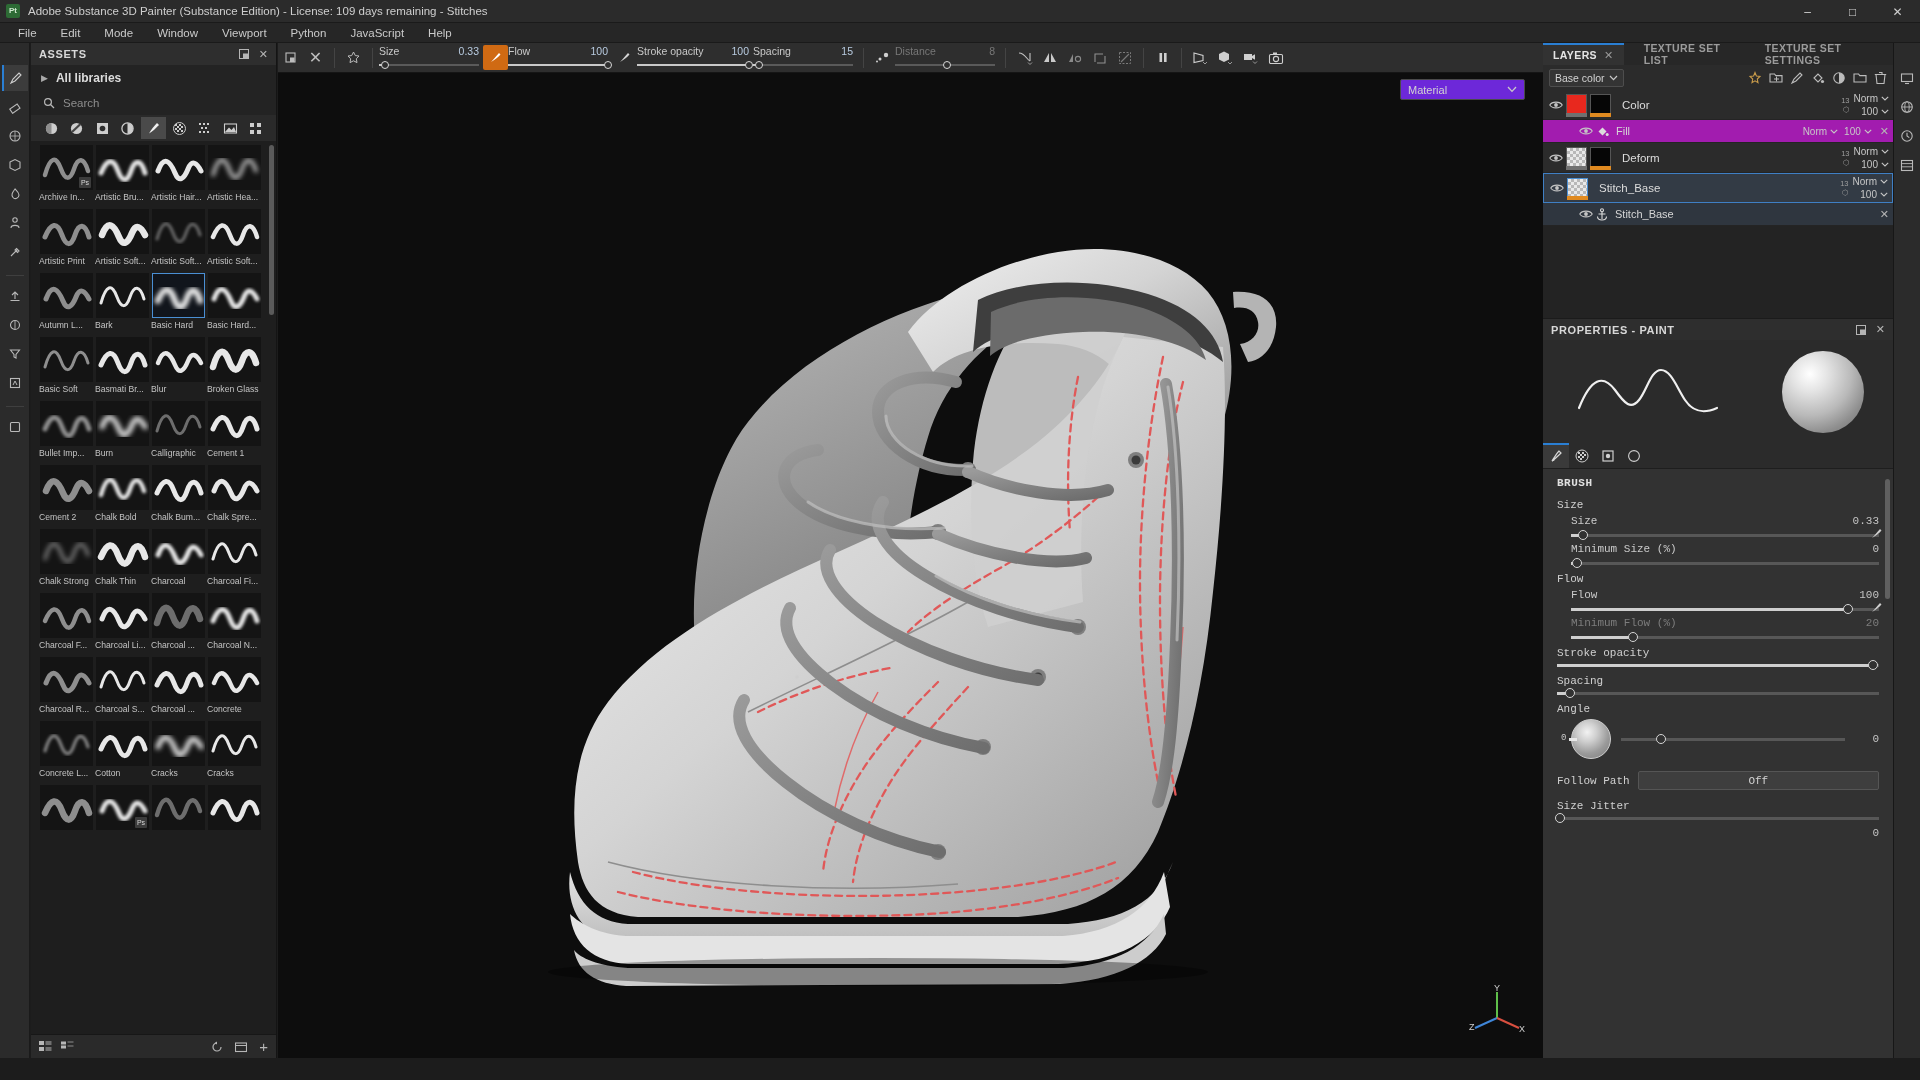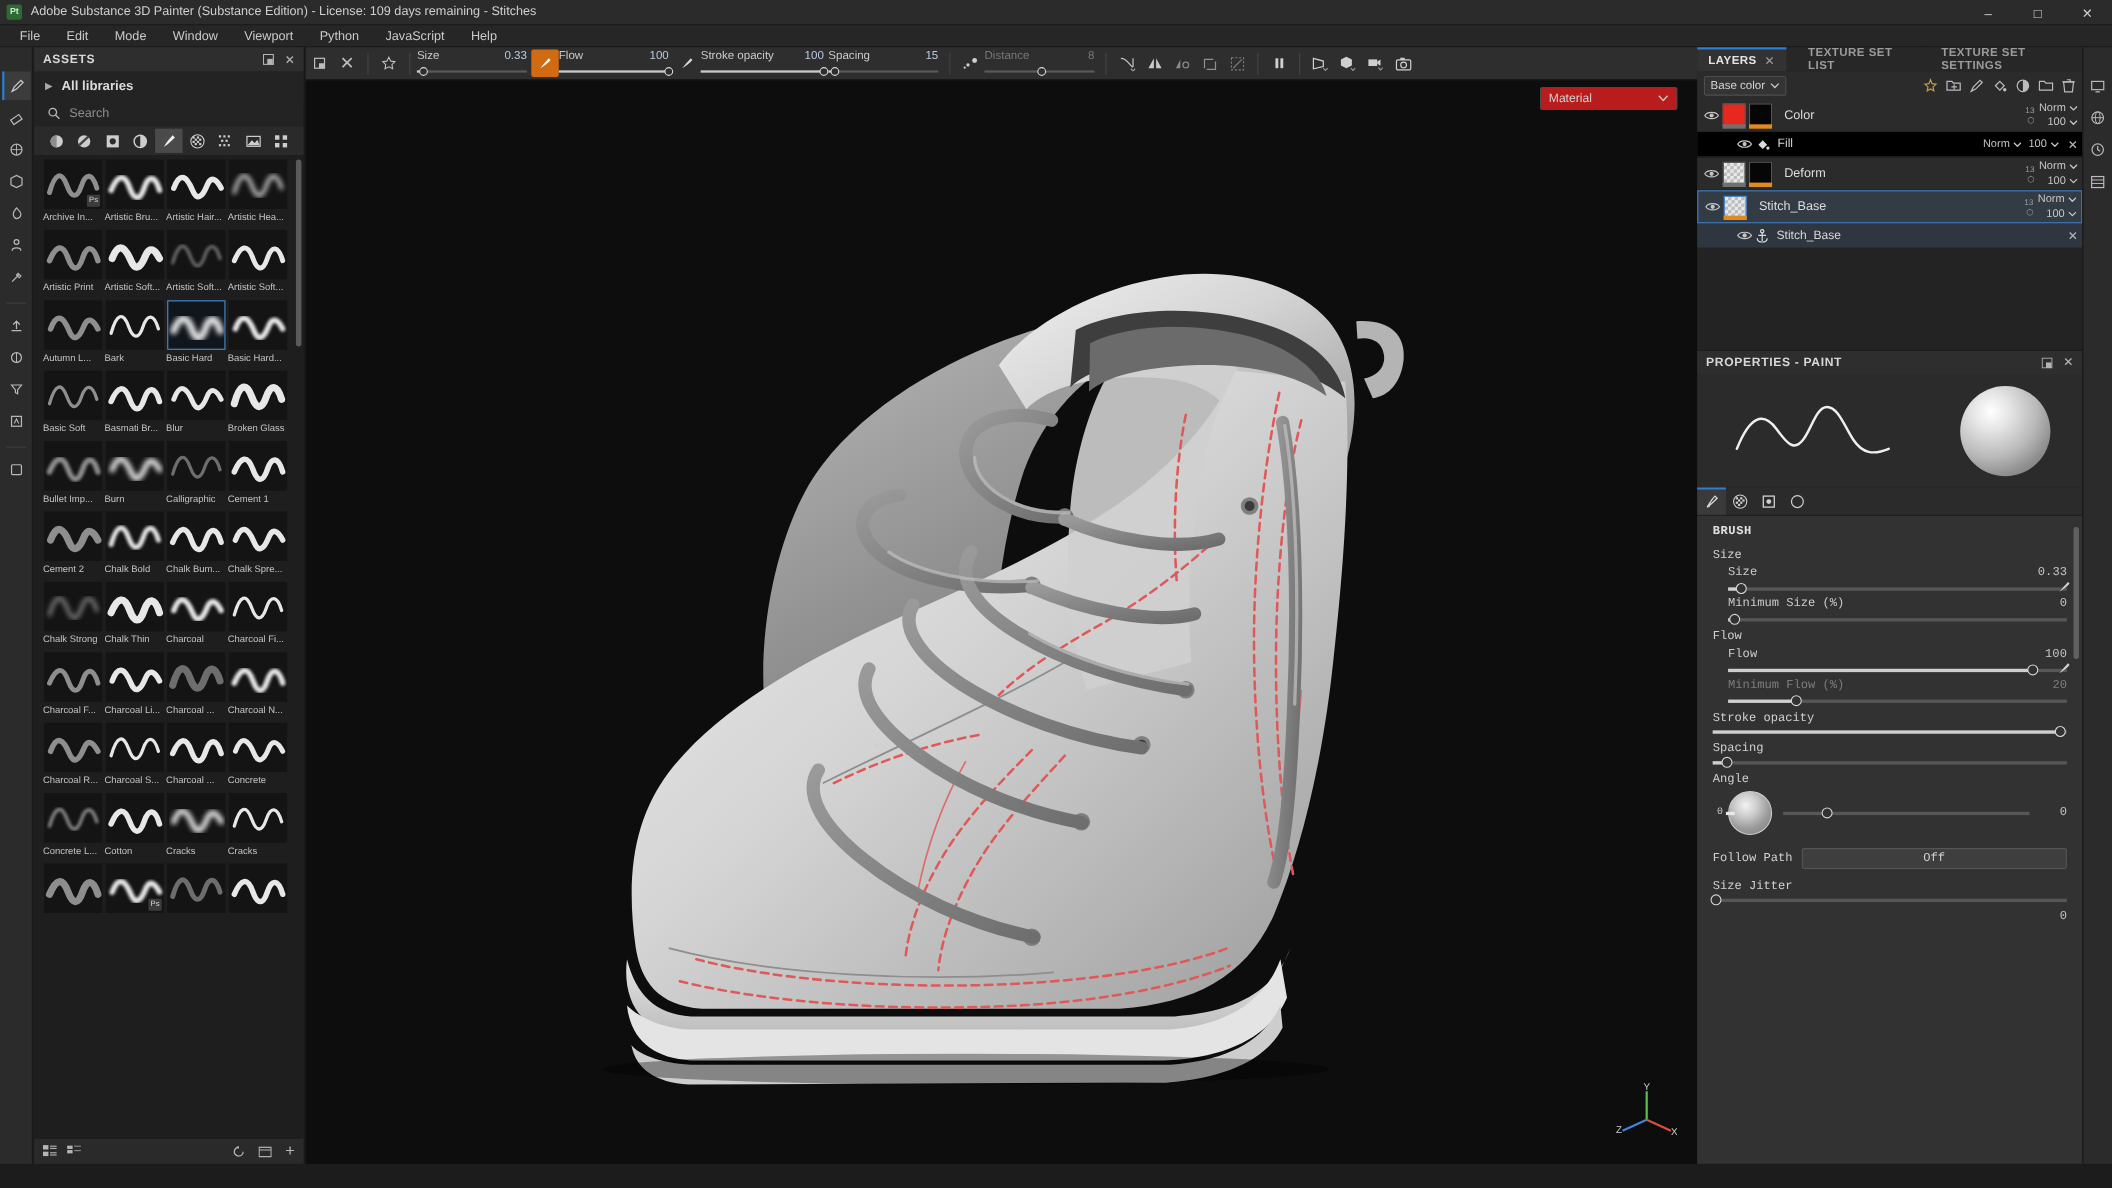--- a/index.html
+++ b/index.html
@@ -151,21 +151,21 @@
   }
   .slider-field.dim .sf-lbl, .slider-field.dim .sf-val { color: #777; }
 
   
   .viewport {
     position: absolute; top: 73px; left: 278px; right: 377px; bottom: 22px;
     background: #0d0d0d; overflow: hidden;
   }
   .mat-select {
     position: absolute; right: 18px; top: 6px; width: 125px; height: 21px;
-    background: #b91c1c; border: 1px solid #4a4a4a; border-radius: 2px;
+    background: #6d28d9; border: 1px solid #4a4a4a; border-radius: 2px;
     display: flex; align-items: center; justify-content: space-between;
     padding: 0 7px; font-size: 11px; color: #d2d2d2; gap: 20px;
   }
   .axis-gizmo { position: absolute; right: 18px; bottom: 18px; width: 56px; height: 56px; }
 
   
   .rightdock {
     position: absolute; top: 43px; right: 27px; width: 350px; bottom: 22px;
     background: #232323; display: flex; flex-direction: column;
   }
@@ -212,21 +212,21 @@
   .chan-badge {
     font-size: 7.5px; color: #9e9e9e; line-height: 9px; text-align: right;
   }
   .blend-sel { font-size: 10px; color: #c7c7c7; display: flex; align-items: center; gap: 3px; }
   .opac { font-size: 10px; color: #c7c7c7; display: flex; align-items: center; gap: 3px; }
   .underbar { position: absolute; bottom: 2px; display: flex; gap: 3px; }
   .ub-grey { width: 21px; height: 4px; background: #707070; }
   .ub-orange { width: 21px; height: 4px; background: #e08a20; }
   .sub-row {
     display: flex; align-items: center; height: 23px; padding-left: 36px;
-    background: #000000; border-bottom: 1px solid #242424;
+    background: #a21caf; border-bottom: 1px solid #242424;
   }
   .sub-row.inset { background: #2f363f; }
   .sub-name { font-size: 11px; color: #d6d6d6; padding-left: 7px; flex: 1; }
   .layers-empty { flex: 1; background: #232323; }
 
   
   .props { position: absolute; left: 0; right: 0; top: 275px; bottom: 0; display: flex; flex-direction: column; }
   .props-head {
     height: 22px; background: #2e2e2e; display: flex; align-items: center;
     justify-content: space-between; padding: 0 8px; border-top: 1px solid #1b1b1b;

